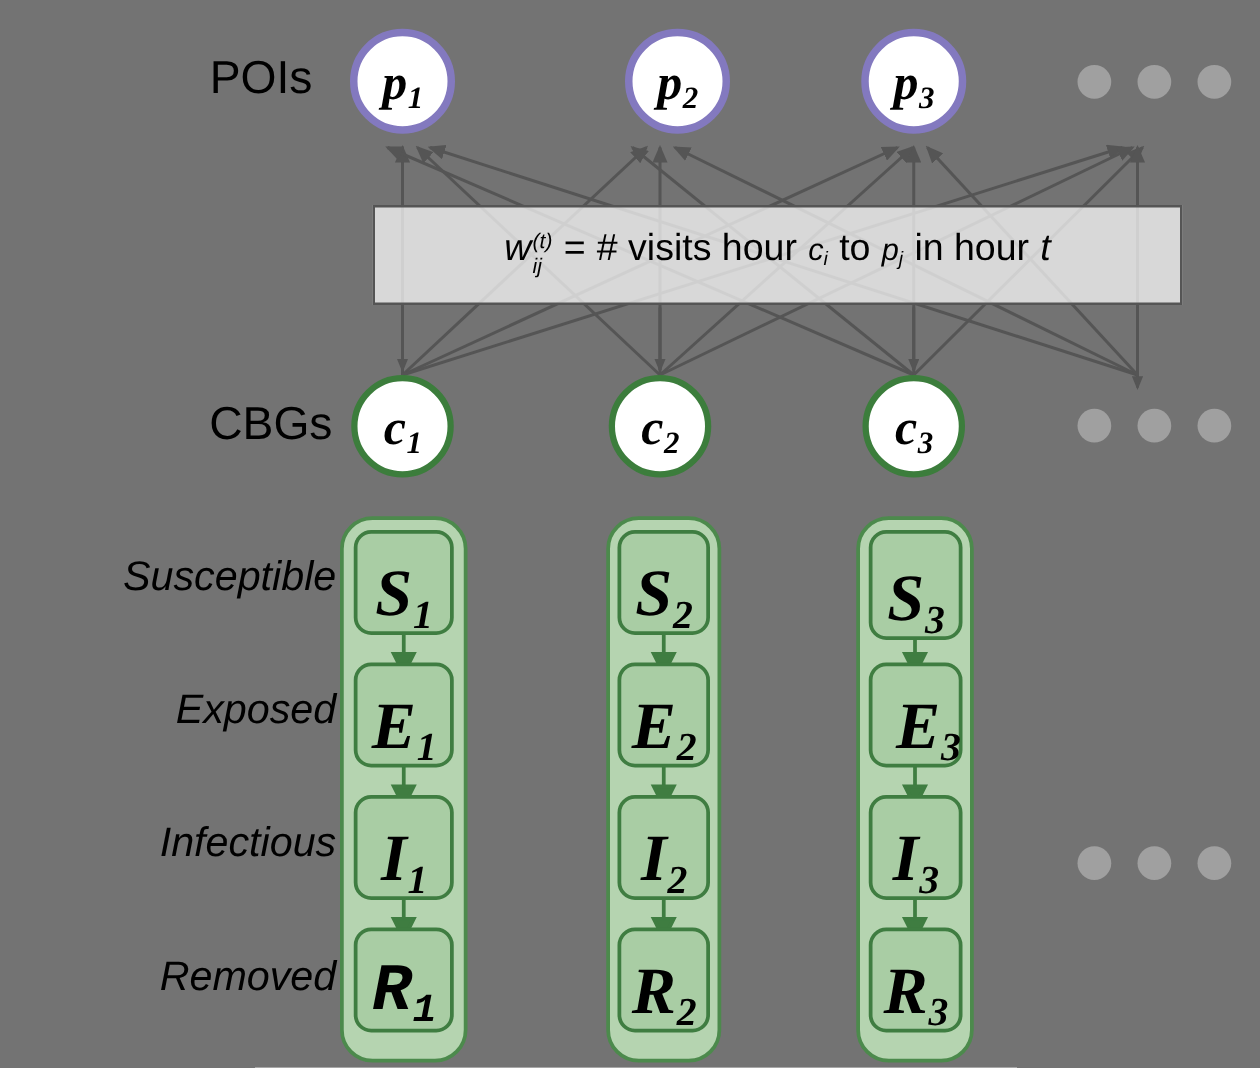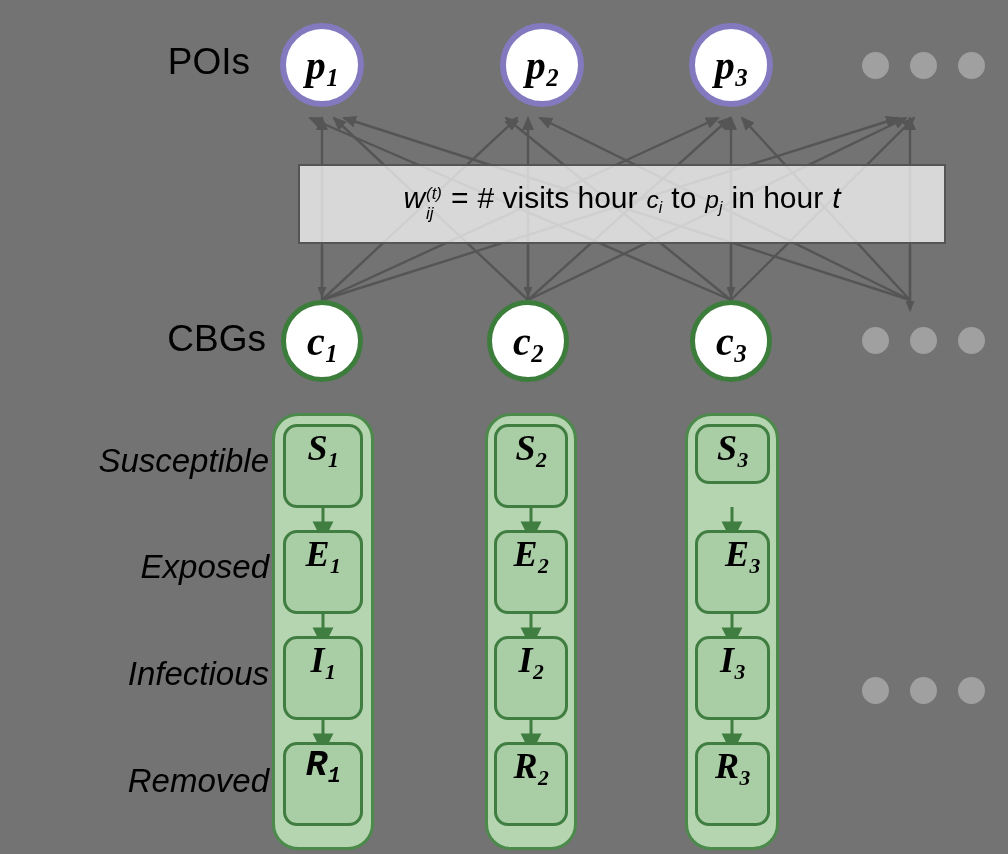--- a/index.html
+++ b/index.html
@@ -64,23 +64,23 @@
     border:3px solid #4c8a4c;
     border-radius:26px;
     box-sizing:border-box;
   }
   .seir-cell{
     position:absolute;
     background:#a9cda4;
     border:3px solid #3f7d41;
     border-radius:14px;
     box-sizing:border-box;
-    display:flex;align-items:flex-start;justify-content:center;
+    display:flex;align-items:flex-end;justify-content:center;
     font-family:"Liberation Serif", serif;
-    font-style:italic;font-weight:bold;color:#000;font-size:36px;
+    font-style:italic;font-weight:bold;color:#000;font-size:53px;
   }
   .seir-cell sub{font-size:0.60em;vertical-align:baseline;
                  position:relative;top:0.32em;left:0.02em;font-style:italic;}
 
   .dots{position:absolute;display:flex;align-items:center;}
   .dot{width:27px;height:27px;border-radius:50%;background:#a0a0a0;}
   .dots .dot + .dot{margin-left:21px;}
 </style>
 </head>
 <body>
@@ -245,21 +245,21 @@
   <svg style="position:absolute;left:685px;top:413px;width:94px;height:437px;">
     <g stroke="#3f7d41" stroke-width="3" fill="#3f7d41">
       <line x1="47" y1="94" x2="47" y2="112"></line>
         <path d="M39,110 L55,110 L47,126 z"></path>
       <line x1="47" y1="200" x2="47" y2="218"></line>
         <path d="M39,216 L55,216 L47,232 z"></path>
       <line x1="47" y1="306" x2="47" y2="324"></line>
         <path d="M39,322 L55,322 L47,338 z"></path>
     </g>
   </svg>
-  <div class="seir-cell" style="left:695px;top:424px;width:75px;height:60px;">
+  <div class="seir-cell" style="left:695px;top:424px;width:75px;height:88px;">
     <span><span>S</span><sub>3</sub></span>
   </div>
   <div class="seir-cell" style="left:695px;top:530px;width:75px;height:84px;padding-left:20px;">
     <span><span>E</span><sub>3</sub></span>
   </div>
   <div class="seir-cell" style="left:695px;top:636px;width:75px;height:84px;">
     <span><span>I</span><sub>3</sub></span>
   </div>
   <div class="seir-cell" style="left:695px;top:742px;width:75px;height:84px;">
     <span><span>R</span><sub>3</sub></span>

